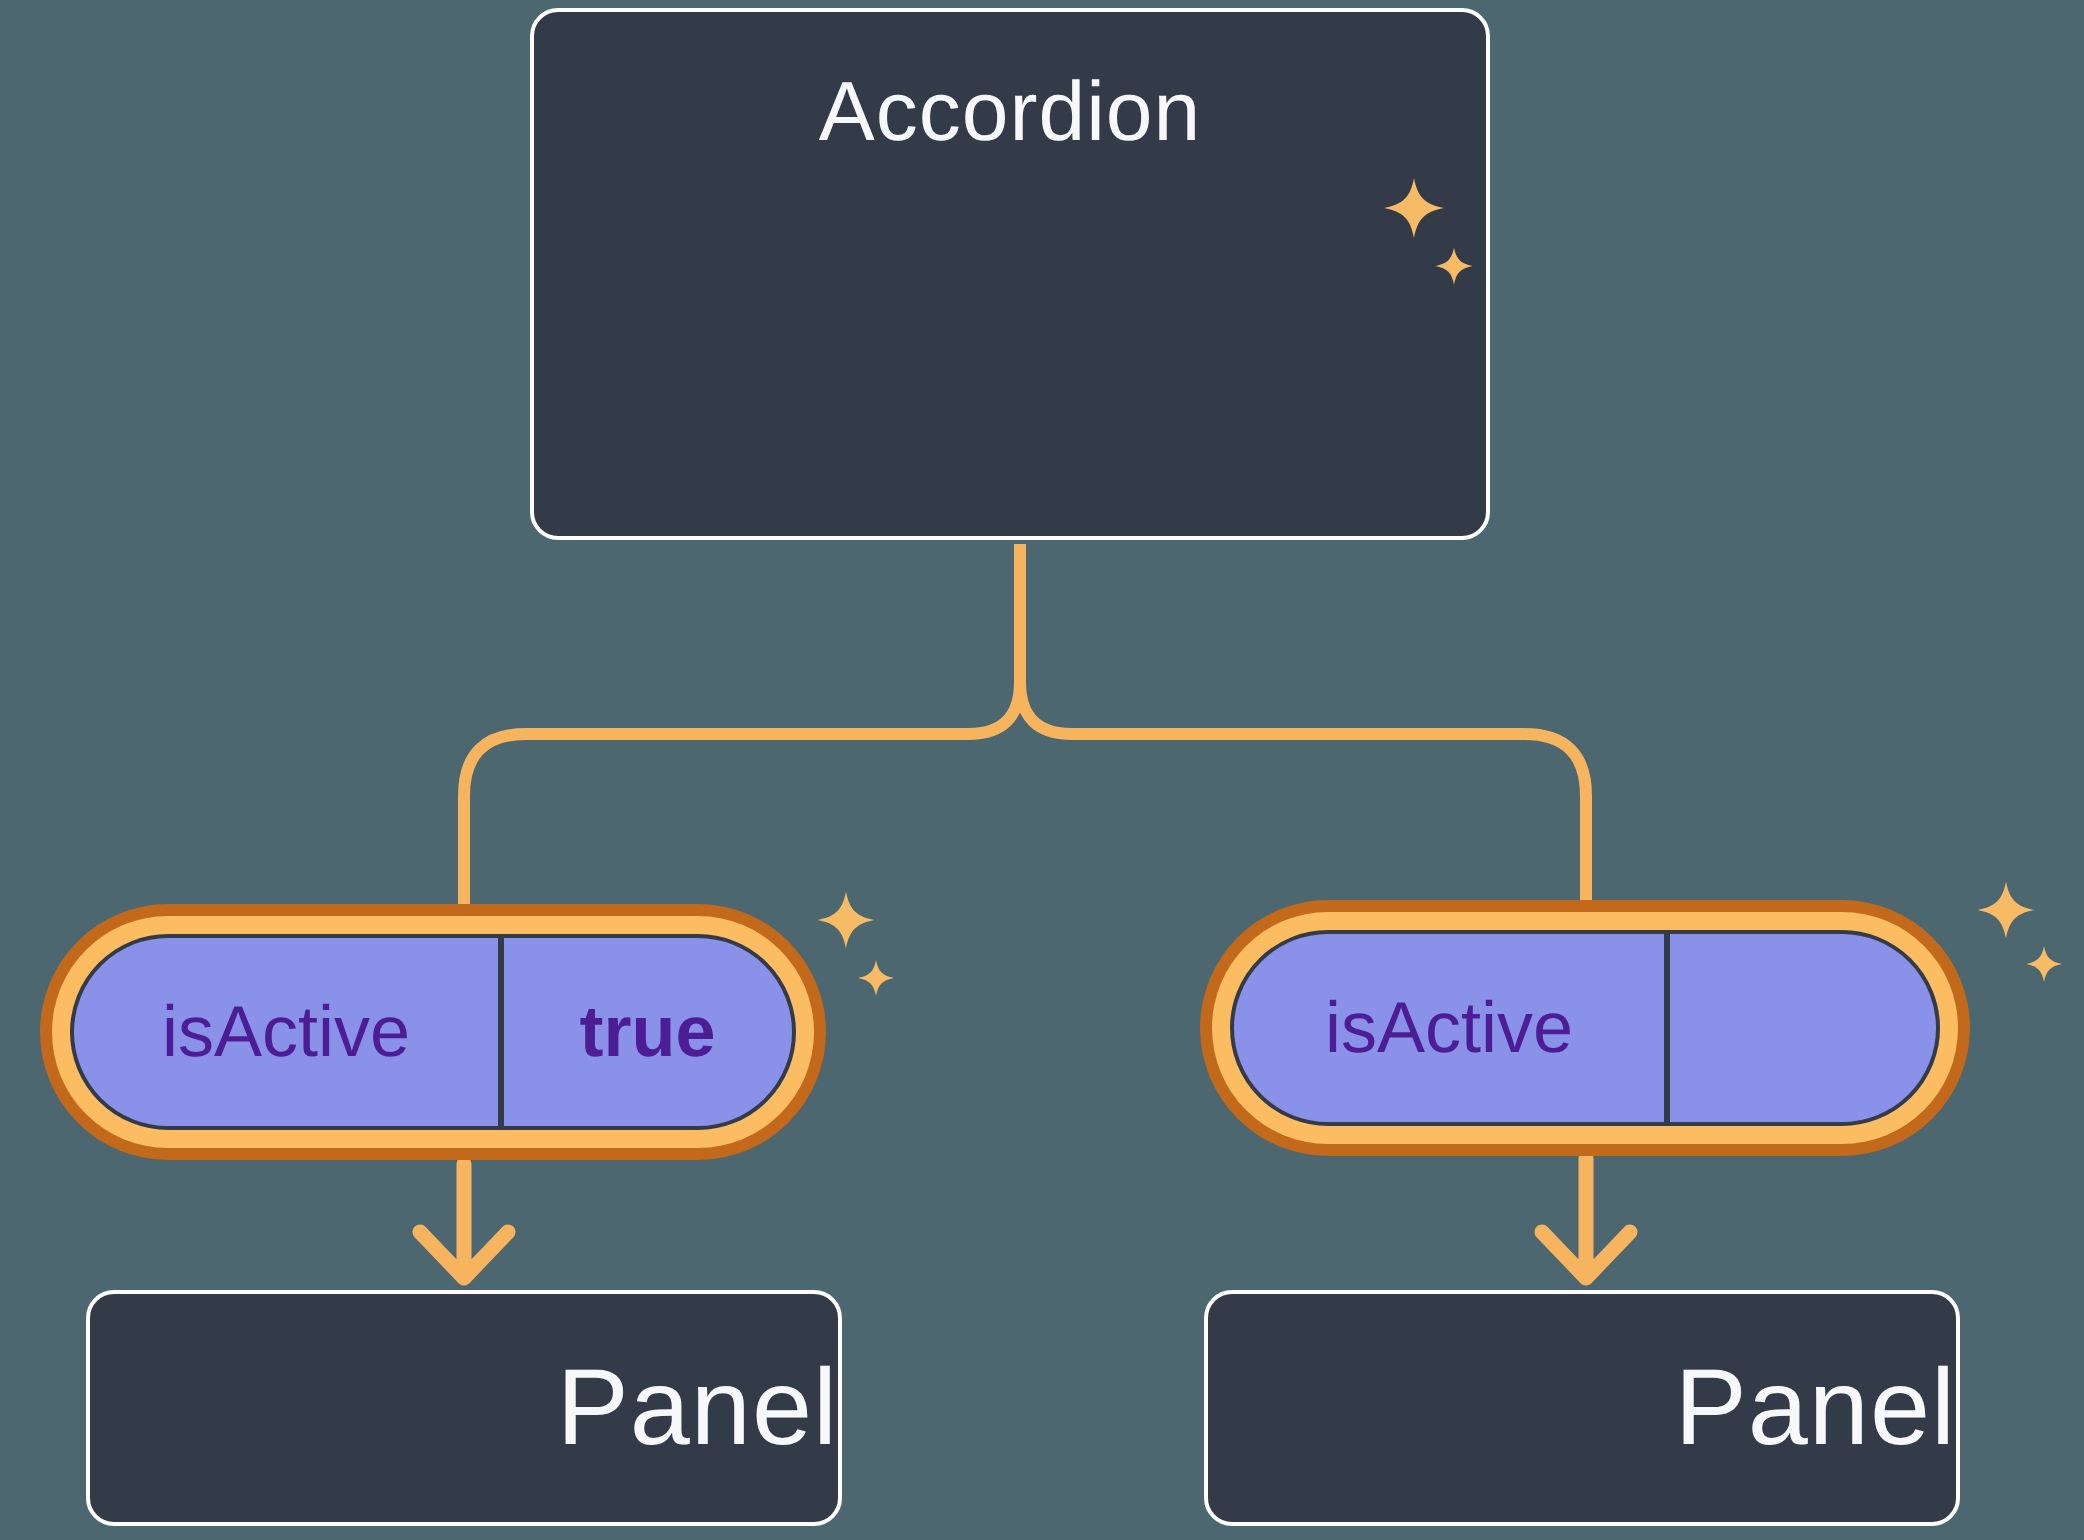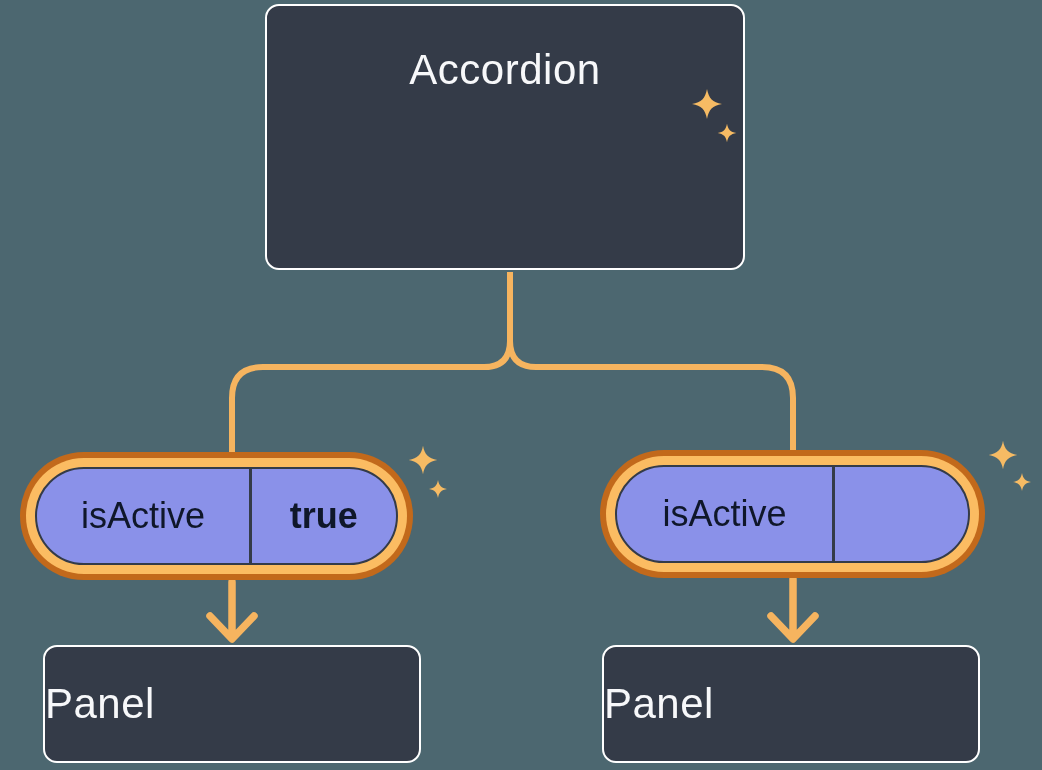--- a/index.html
+++ b/index.html
@@ -19,29 +19,29 @@
   }
   .card {
     position:absolute;
     background:#343B48;
     border:2px solid #FFFFFF;
     border-radius:14px;
     box-sizing:border-box;
   }
   .accordion-card { left:265px; top:4px; width:480px; height:266px; }
   .card-title {
-    position:absolute; left:0; right:0; top:40px;
+    position:absolute; left:0; right:0; top:26px;
     text-align:center;
     font-size:42px; font-weight:500;
     color:#F7F8FA;
     letter-spacing:0.5px;
   }
   .panel-card {
-    display:flex; align-items:center; justify-content:flex-start;
-    font-size:42px; font-weight:500; color:#F7F8FA;
+    display:flex; align-items:center; justify-content:flex-end;
+    font-size:54px; font-weight:500; color:#F7F8FA;
     letter-spacing:0.5px;
   }
   .panel-left  { left:43px;  top:645px; width:378px; height:118px; }
   .panel-right { left:602px; top:645px; width:378px; height:118px; }
 
   .pill {
     position:absolute;
     display:flex; align-items:stretch;
     border-radius:999px;
     box-shadow: 0 0 0 9px #FBBC62, 0 0 0 15px #C2691B;
@@ -57,21 +57,21 @@
     border:2.5px solid #343B48;
   }
   .pill-left  { left:35px;  top:467px; width:363px; height:98px; }
   .pill-right { left:615px; top:465px; width:355px; height:98px; }
 
   .pill-cell {
     display:flex; align-items:center; justify-content:center;
     font-size:36px;
   }
   .pill-dark .pill-cell   { color:#8B95E8; }
-  .pill-purple .pill-cell { color:#0f172a; }
+  .pill-purple .pill-cell { color:#4c1d95; }
   .cell-value { font-weight:700; }
   .pill-dark  .cell-name  { width:279px; }
   .pill-dark  .cell-value { flex:1; }
   .pill-left  .cell-name  { width:212px; }
   .pill-left  .cell-value { flex:1; }
   .pill-right .cell-name  { width:215px; }
   .pill-right .cell-value { flex:1; }
   .pill-divider { width:2.5px; align-self:stretch; }
   .divider-orange { background:#E3A23E; width:2px; }
   .divider-dark   { background:#343B48; }

